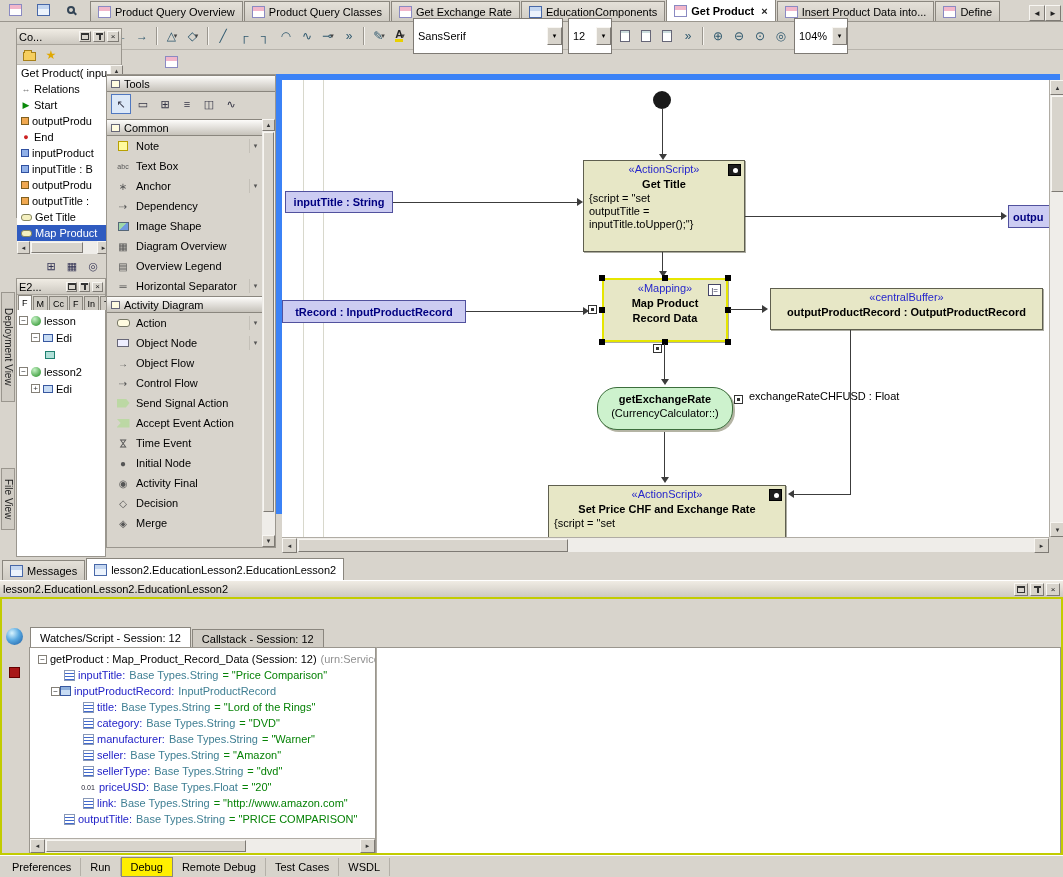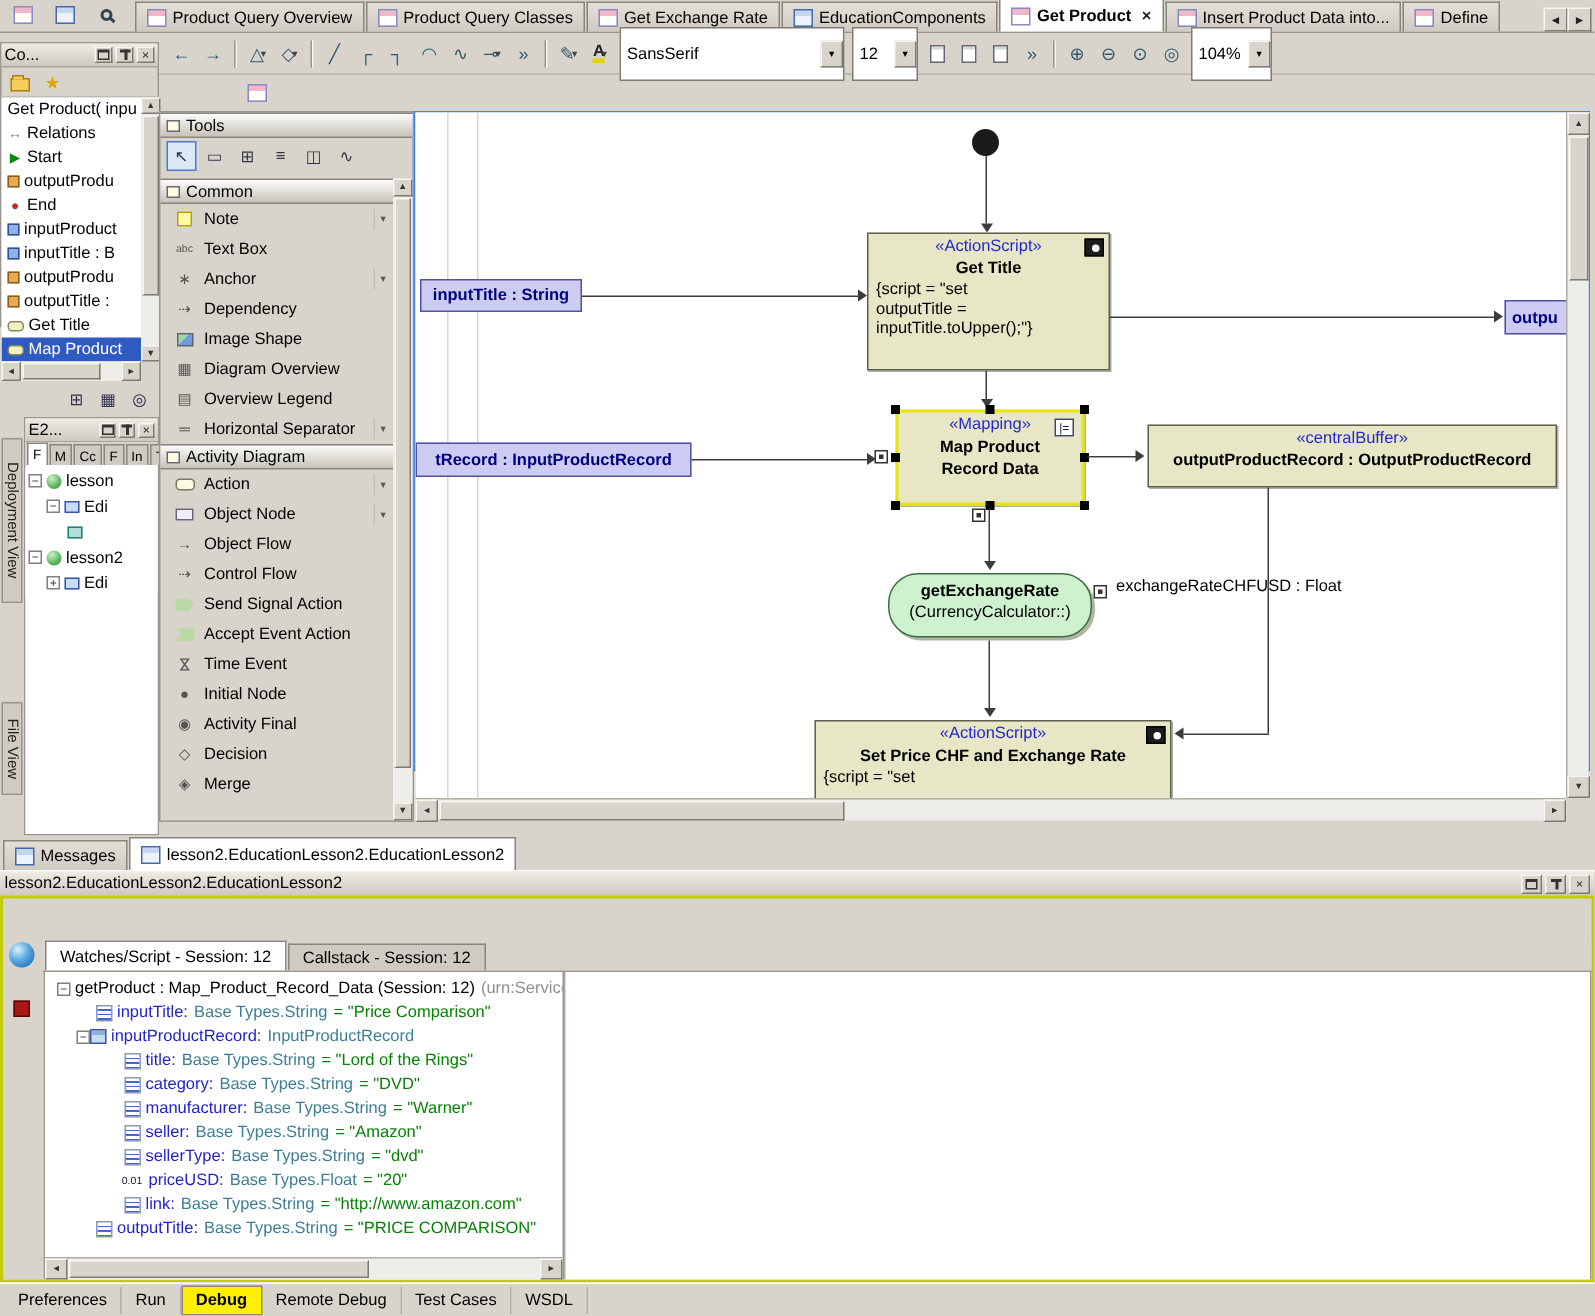--- a/index.html
+++ b/index.html
@@ -76,21 +76,21 @@
 .tool-btn.on{background:#dce8f8;border:1px solid #5078c0}
 .note-ico{width:10px;height:10px;background:#fffb9e;border:1px solid #b8a000}
 .img-ico{width:11px;height:9px;border:1px solid #567;background:linear-gradient(135deg,#9fd8a8 0 45%,#6f9ae0 45%)}
 .act-ico{width:13px;height:8px;border:1px solid #776;border-radius:3px;background:#fffbe0}
 .obj-ico{width:12px;height:8px;border:1px solid #667;background:#eef}
 .sig-ico{width:13px;height:9px;background:#bcd8a4;clip-path:polygon(0 0,72% 0,100% 50%,72% 100%,0 100%)}
 .acc-ico{width:13px;height:9px;background:#bcd8a4;clip-path:polygon(0 0,100% 0,100% 100%,0 100%,32% 50%)}
 .rot90{transform:rotate(90deg);display:inline-block}
 #palSb{position:absolute;right:0;top:44px;width:13px;bottom:0}
 
-#canvas{position:absolute;left:276px;top:74px;width:784px;height:440px;border:1px solid #3b82f6;background:#fff}
+#canvas{position:absolute;left:276px;top:74px;width:784px;height:440px;border:6px solid #3b82f6;background:#fff}
 #canvasContent{position:absolute;left:0;top:0;width:767px;height:457px;overflow:hidden;background:#fff}
 .pageline{position:absolute;top:0;bottom:0;width:1px;background:#d8d8cc}
 .node{position:absolute;background:#e7e7c6;border:1px solid #5f5f4f;box-shadow:1px 1px 0 rgba(90,90,70,.5)}
 .stereo{color:#2626cc;text-align:center;font-size:11px;line-height:15px;padding-top:1px}
 .node-title{font-weight:bold;text-align:center;font-size:11px;line-height:15px}
 .node-body{font-size:11px;line-height:13px;padding-left:5px}
 .cam-ico{position:absolute;right:3px;top:3px;width:13px;height:12px;background:#1c1c1c;border:1px solid #000}
 .cam-ico:after{content:"";position:absolute;left:4px;top:3px;width:5px;height:5px;border-radius:50%;background:#fff}
 .map-badge{position:absolute;right:5px;top:4px;width:13px;height:12px;border:1px solid #446;background:#fff;font-size:8px;color:#224;display:flex;align-items:center;justify-content:center}
 .pin{position:absolute;background:#ccccf2;border:1px solid #51519e;color:#000080;font-weight:bold;display:flex;align-items:center;justify-content:center;font-size:11px;white-space:nowrap;overflow:hidden}
@@ -139,21 +139,21 @@
 .w-type{color:#3f7f93;margin-right:4px}
 .w-val{color:#068206}
 .w-root{color:#000;margin-left:3px}
 .w-suffix{color:#909090;margin-left:4px}
 .str-ico{width:11px;height:11px;flex:none;border:1px solid #8898b8;background:linear-gradient(#fff 0 2px,#4169cd 2px 3px,#fff 3px 5px,#4169cd 5px 6px,#fff 6px 8px,#4169cd 8px 9px,#fff 9px)}
 .rec-ico{width:11px;height:10px;flex:none;background:#c8dcf4;border:1px solid #3858a0;box-shadow:inset 0 3px 0 #8fb0dc}
 .flt-ico{width:16px;flex:none;font-size:7px;color:#223;text-align:center}
 
 #statusBar{position:absolute;left:0;top:855px;width:1063px;height:22px;background:#d8d4cc;border-top:1px solid #fff;display:flex;align-items:center;padding-left:3px}
 .status-item{padding:3px 9px;border-right:1px solid #b4b0a8;white-space:nowrap}
-.status-item.active{background:#ffef00;border:1px solid #8a867e;font-weight:bold}
+.status-item.active{background:#ffef00;border:1px solid #8a867e;font-weight:normal}
 </style>
 </head>
 <body>
 
 <div id="topTabs">
   <div class="tb-icons">
     <span class="icon-btn">
         <span class="dg-ico"></span>
       </span>
     <span class="icon-btn">
@@ -255,21 +255,21 @@
   <span class="icon-btn">◎</span>
   <div class="combo" style="width:54px">
     <span class="combo-text">104%</span>
     <span class="combo-btn">▾</span>
   </div>
 </div>
 <span class="icon-btn" id="subIcon">
     <span class="dg-ico"></span>
   </span>
 
-<div class="side-panel" id="coPanel" style="left:0;top:28px;width:106px;height:190px">
+<div class="side-panel" id="coPanel" style="left:16px;top:28px;width:106px;height:190px">
   <div class="panel-header">
     <span class="panel-title">Co...</span>
     <span class="small-btn" style="width:12px;height:11px">
         <span class="rst-ico"></span>
       </span>
     <span class="small-btn" style="width:12px;height:11px">
         <span class="pin-ico"></span>
       </span>
     <span class="small-btn" style="width:12px;height:11px">×</span>
   </div>

